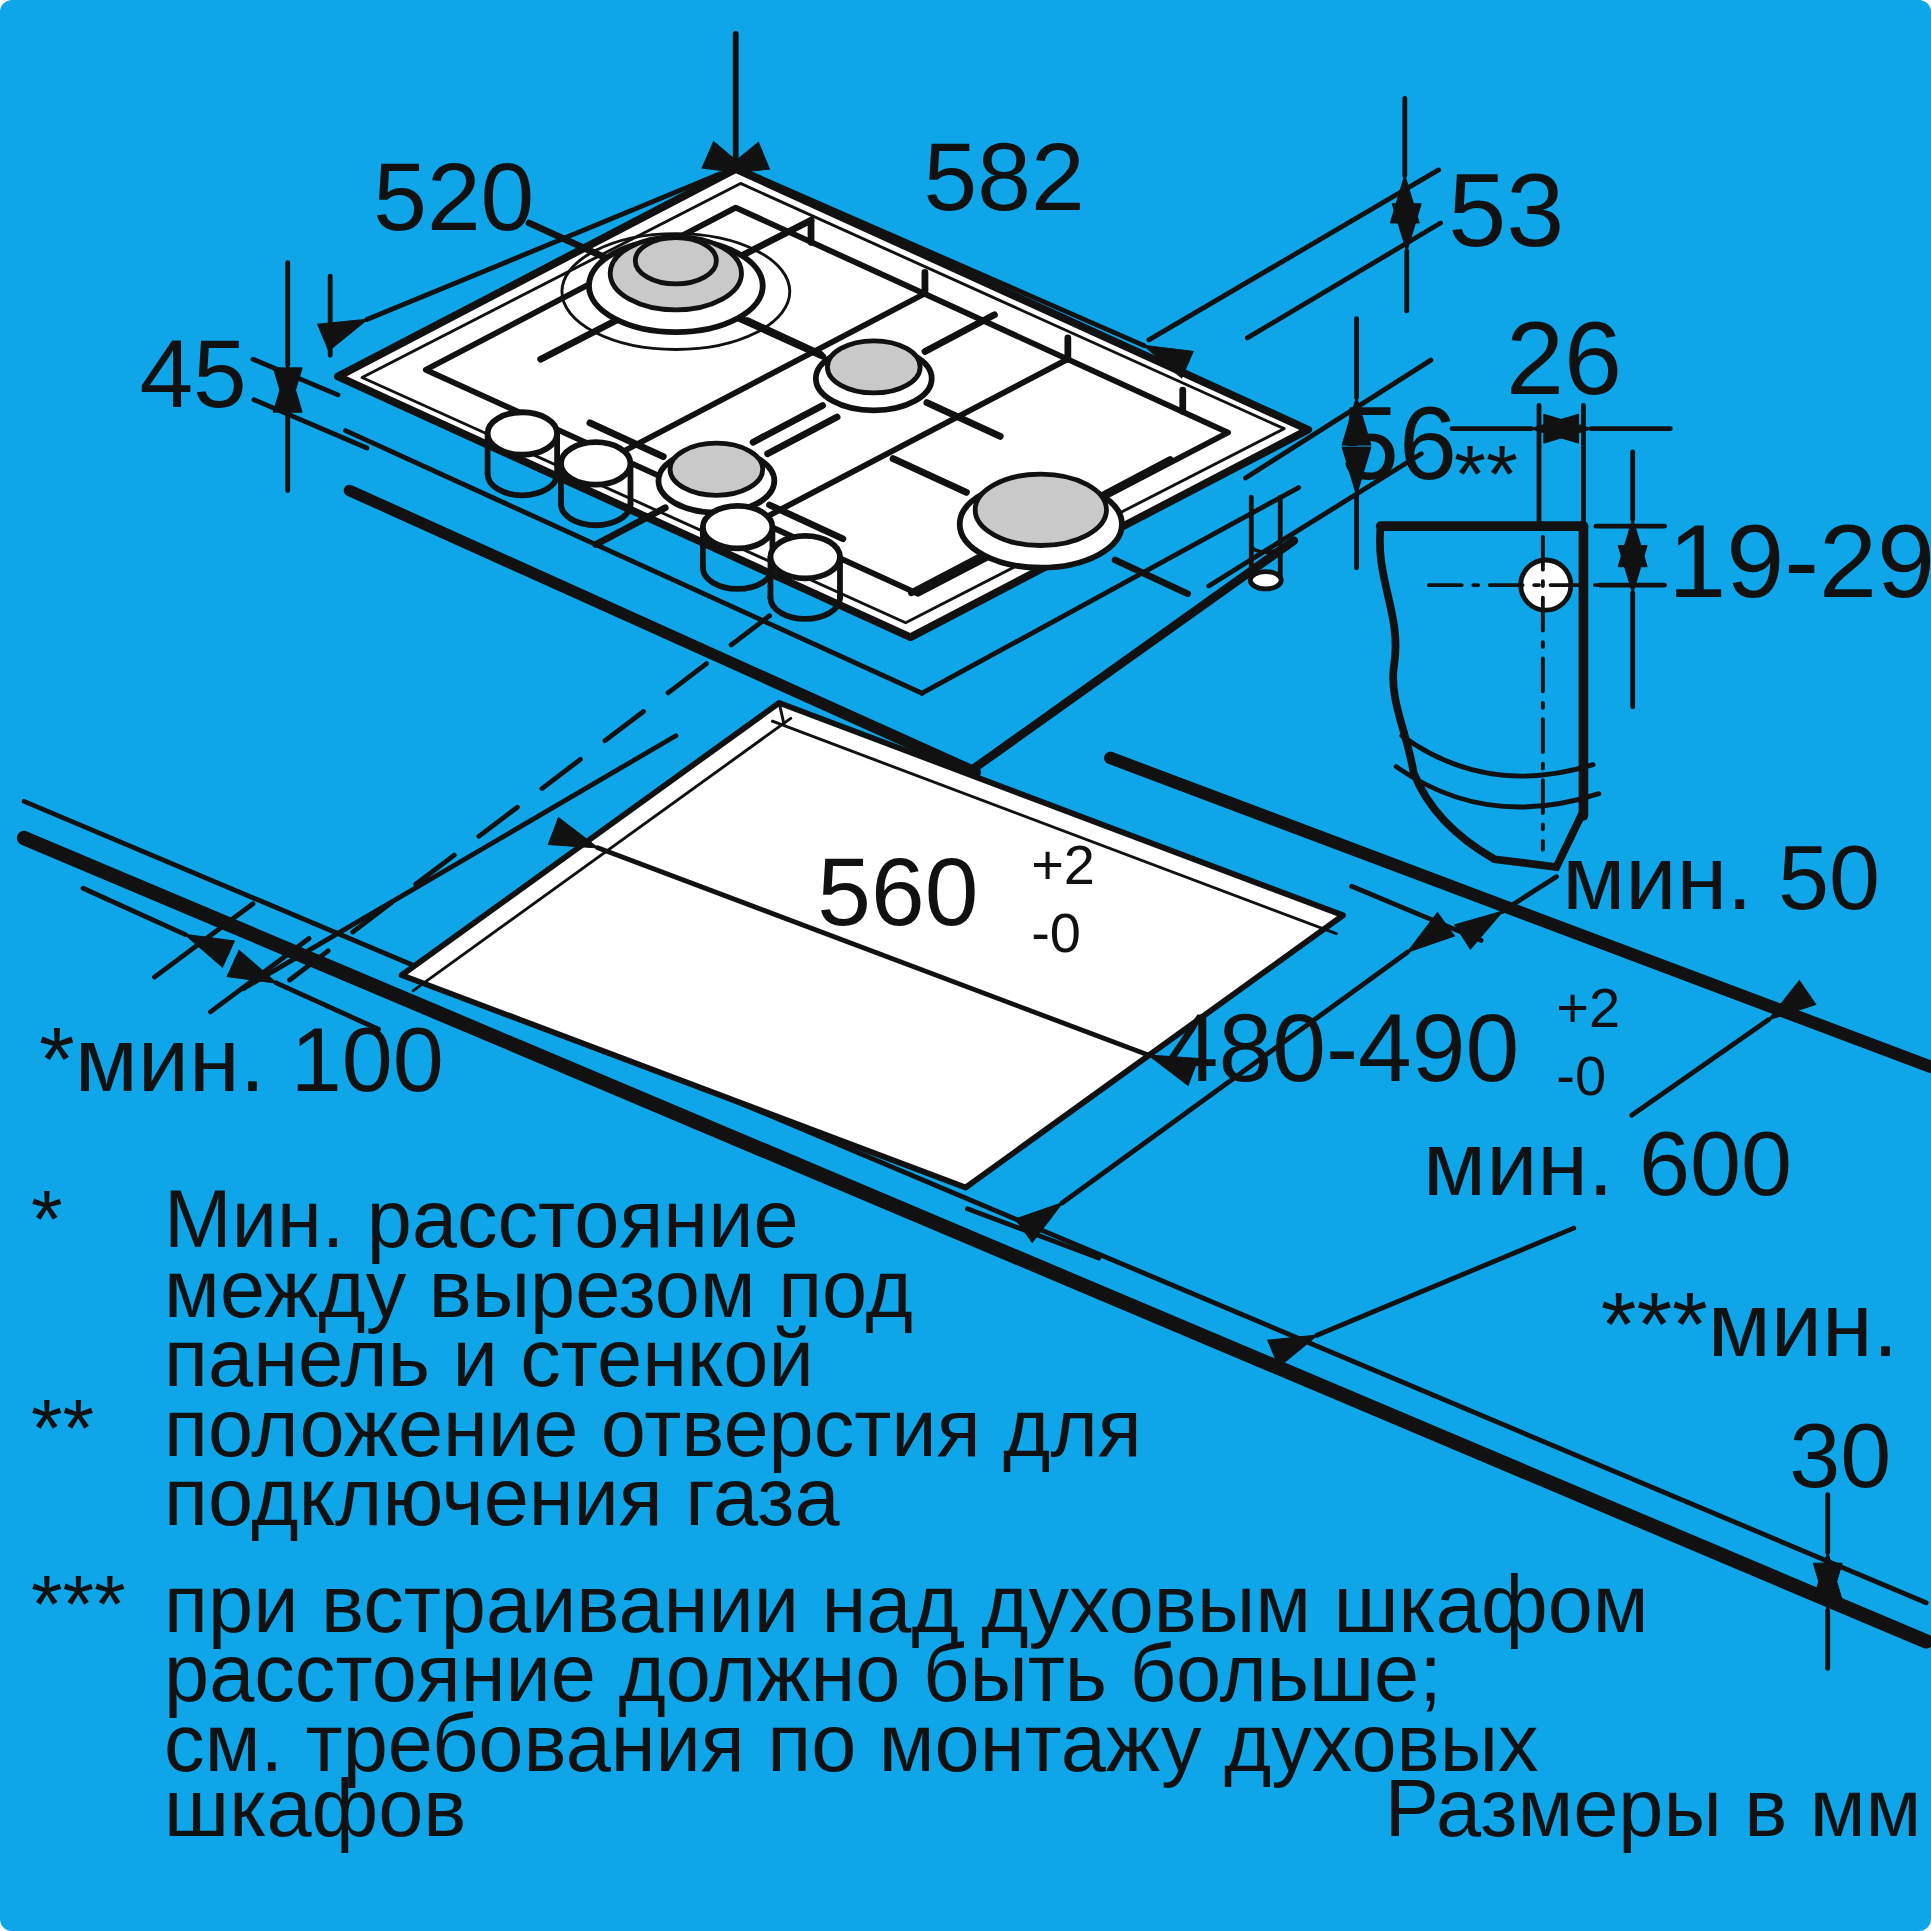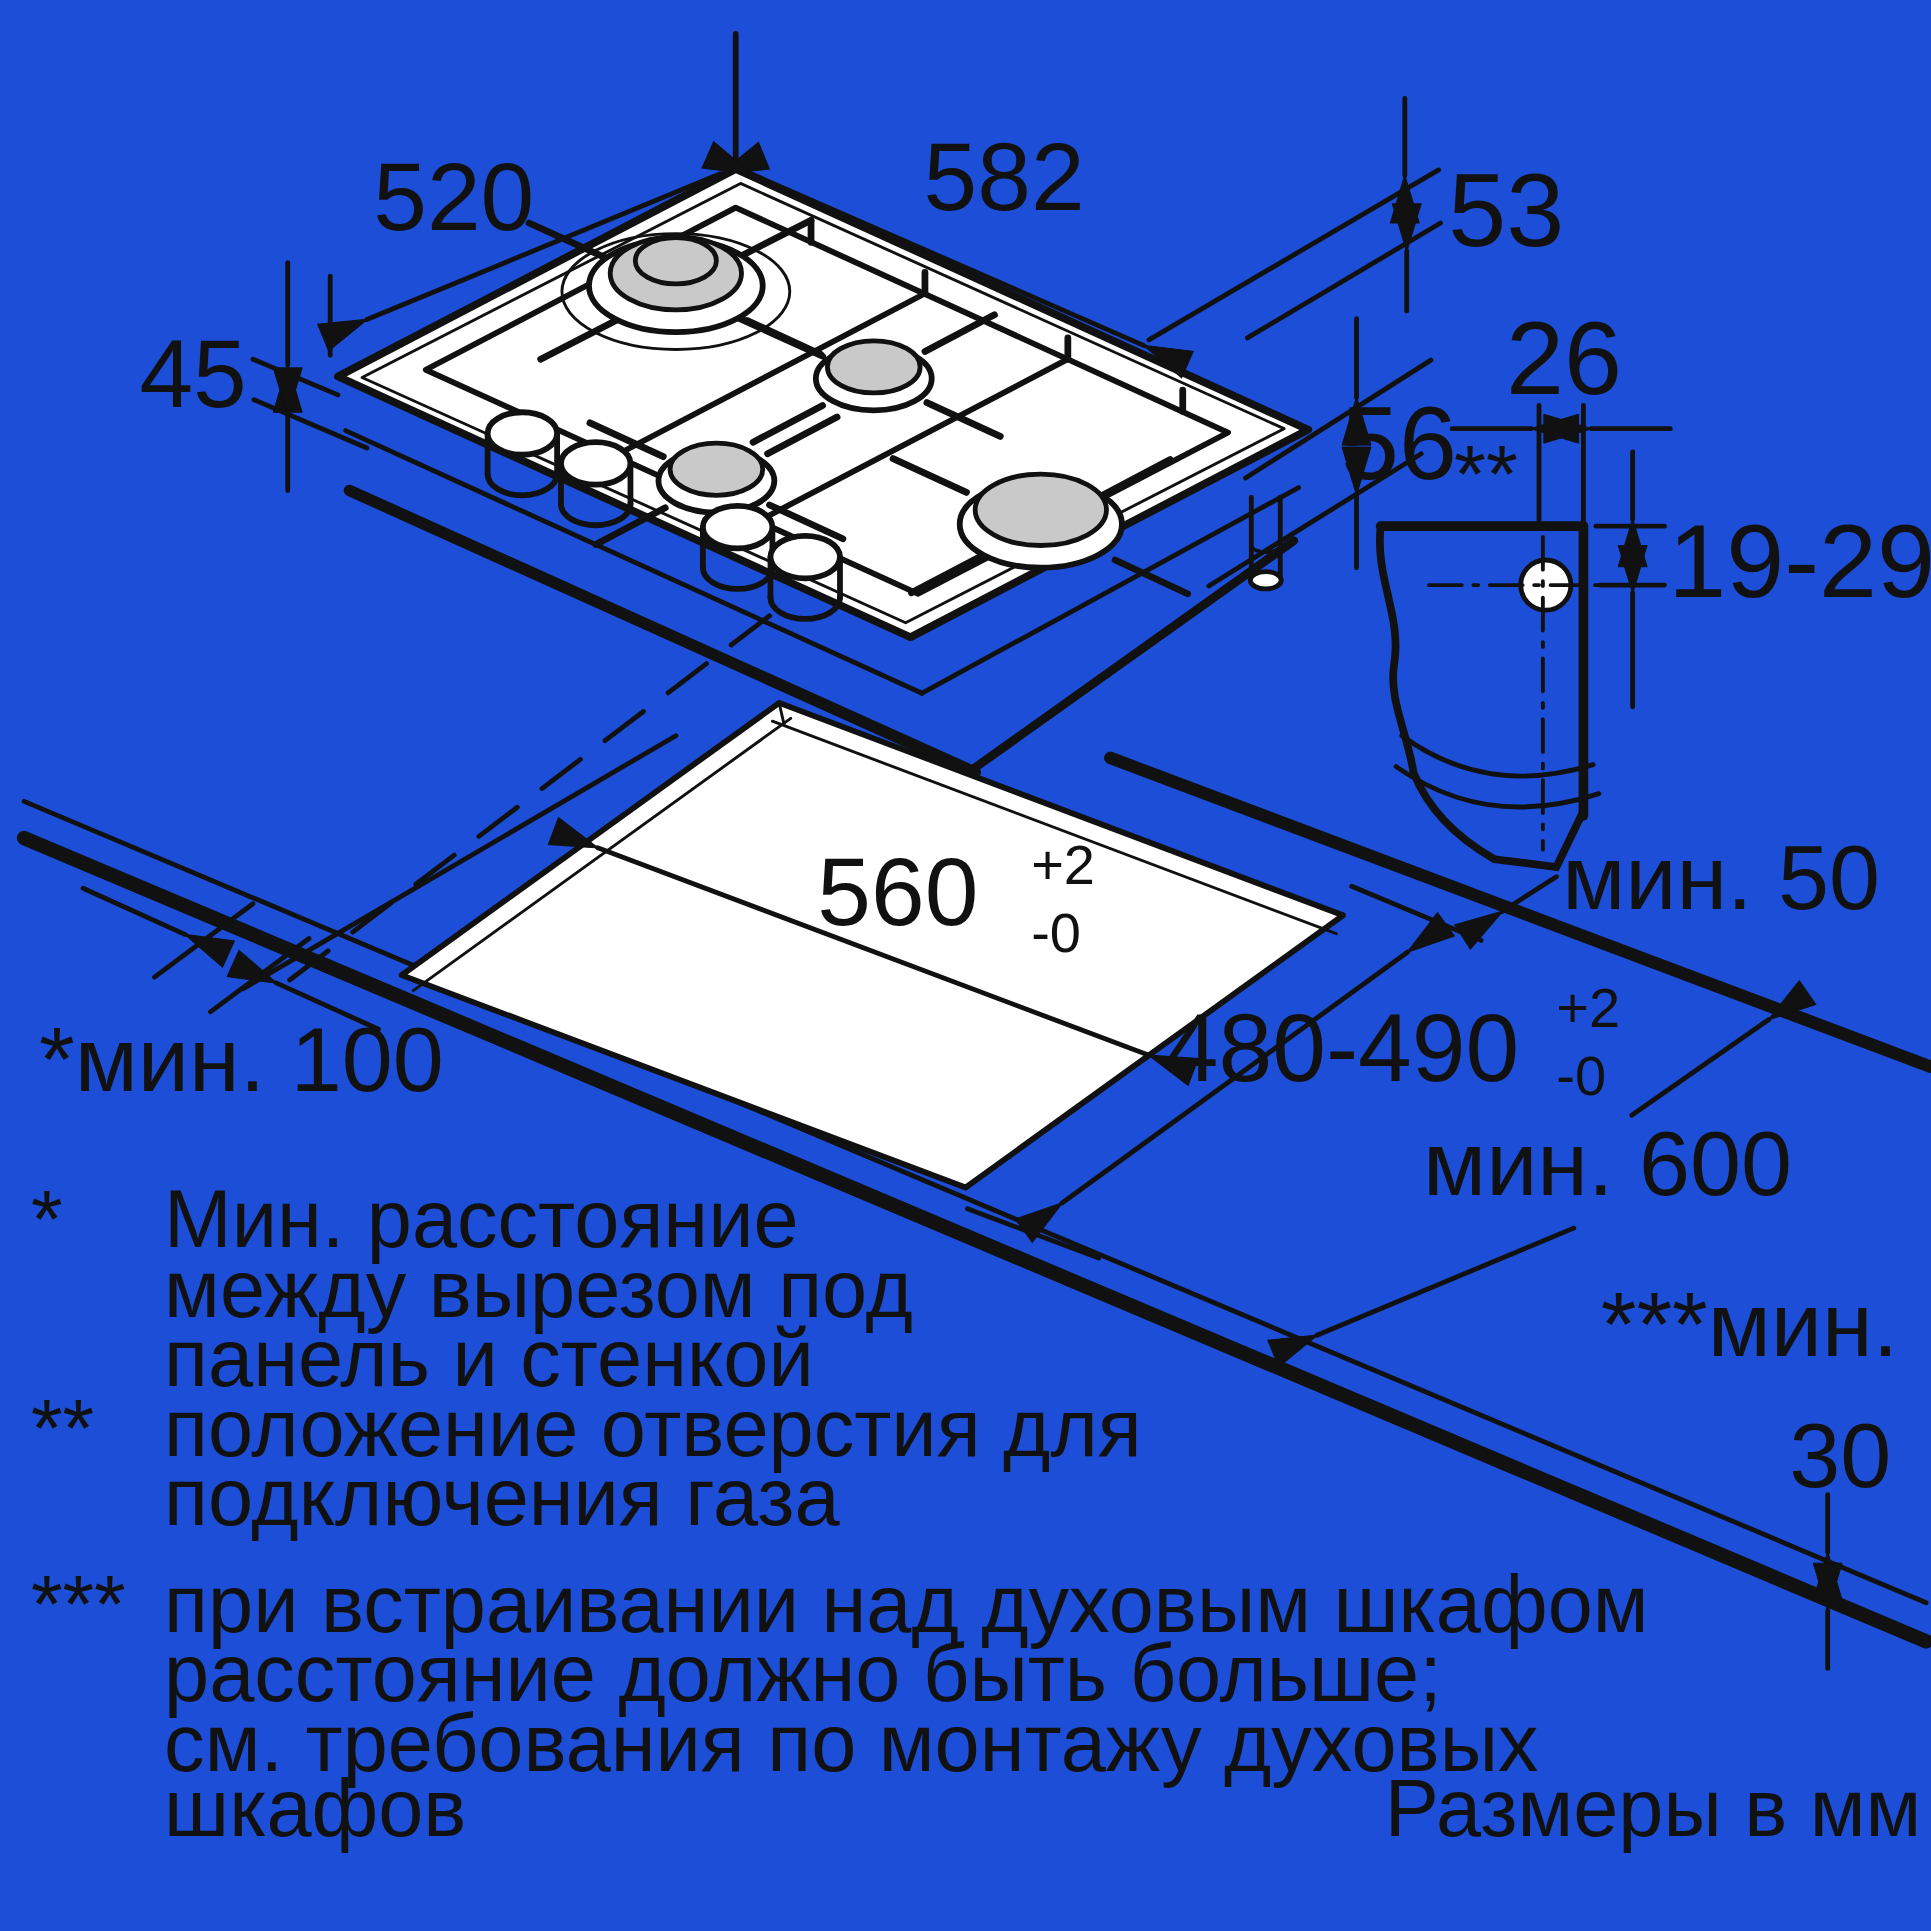--- a/index.html
+++ b/index.html
@@ -1,16 +1,16 @@
 <!DOCTYPE html>
 <html><head>
 <meta charset="utf-8">
 <style>
   html,body{margin:0;padding:0;background:#fff;}
-  #stage{width:1931px;height:1931px;position:relative;background:#1d4ed8;}
+  #stage{width:1931px;height:1931px;position:relative;background:#0ea5e9;border-radius:12px;}
   svg{display:block;}
   text{font-family:"Liberation Sans", sans-serif; fill:#111; user-select:none;}
   .num{font-size:100px;}
   .num-big{font-size:108px;}
   .min{font-size:95px;}
   .tol{font-size:58px;}
   .star{font-size:85px;}
   .fnote{font-size:84px;}
   .fmark{font-size:84px;}
   line,polyline,polygon,path,ellipse,circle{stroke:#111;}

